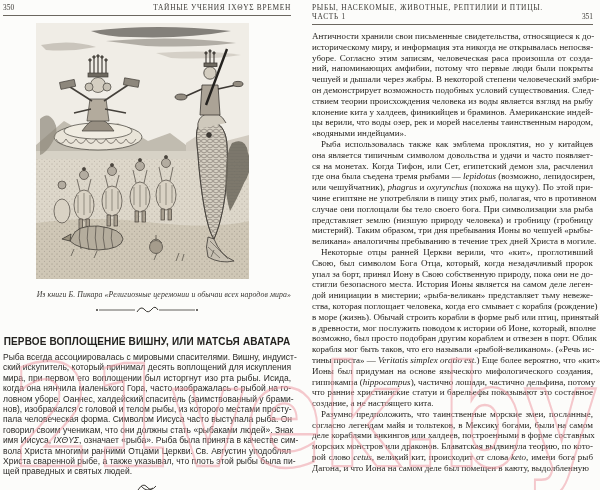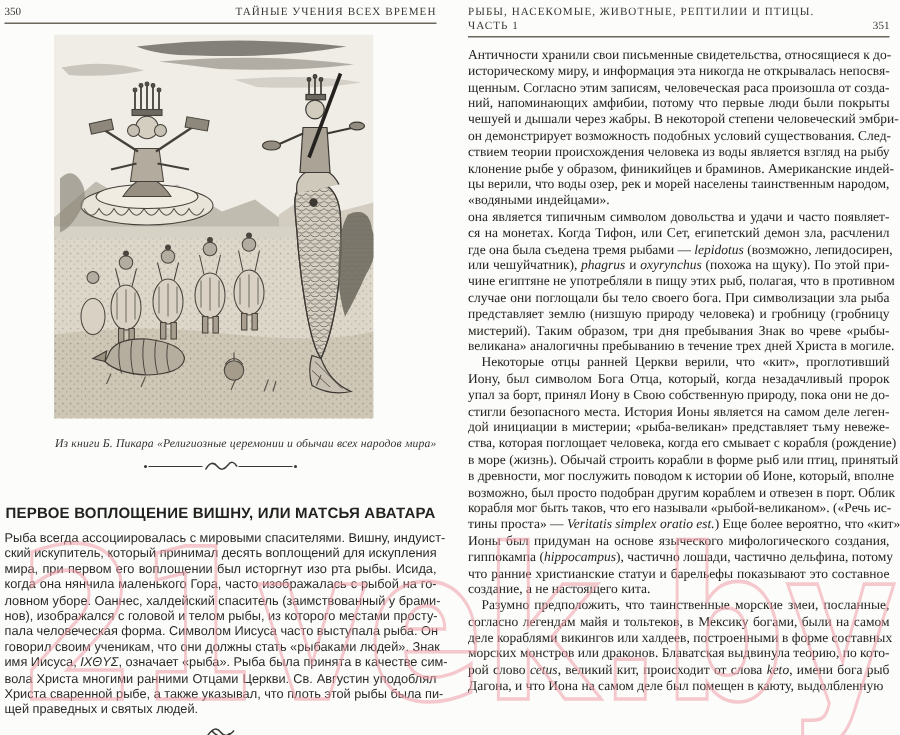--- a/index.html
+++ b/index.html
@@ -50,21 +50,21 @@
 </head>
 <body>
 
 <svg id="watermark" width="600" height="152" viewBox="0 0 600 152">
   <text x="12" y="128" textLength="586" lengthAdjust="spacingAndGlyphs" font-family="DejaVu Sans, sans-serif" font-weight="bold" font-size="140" fill="none" stroke-width="2.4" stroke="#ef9fa8">21vek.by</text>
 </svg>
 
 <div class="page" id="left-page">
   <div class="runhead">
     <span class="num">350</span>
-    <span>ТАЙНЫЕ УЧЕНИЯ ВСЕХ ВРЕМЕН</span>
+    <span>ТАЙНЫЕ УЧЕНИЯ IXΘYΣ ВРЕМЕН</span>
   </div>
 
   <div id="engraving-wrap">
     <svg width="213" height="256" viewBox="0 0 213 256">
       <defs>
         <pattern id="dots" width="5" height="5" patternUnits="userSpaceOnUse">
           <circle cx="1" cy="1" r=".55" fill="#8a8378"></circle>
           <circle cx="3.5" cy="3.2" r=".5" fill="#9a9287"></circle>
         </pattern>
         <pattern id="scales" width="6" height="5" patternUnits="userSpaceOnUse">
@@ -244,43 +244,44 @@
 <div class="page" id="right-page">
   <div class="runhead">
     <span>РЫБЫ, НАСЕКОМЫЕ, ЖИВОТНЫЕ, РЕПТИЛИИ И ПТИЦЫ. ЧАСТЬ 1</span>
     <span class="num">351</span>
   </div>
 
   <div id="right-body">
       <div class="para">
         <div class="tline">Античности хранили свои письменные свидетельства, относящиеся к до-</div>
         <div class="tline">историческому миру, и информация эта никогда не открывалась непосвя-</div>
-        <div class="tline">щенным. Согласно этим записям, человеческая раса произошла от созда-</div>
+        <div class="tline">уборе. Согласно этим записям, человеческая раса произошла от созда-</div>
         <div class="tline">ний, напоминающих амфибии, потому что первые люди были покрыты</div>
         <div class="tline">чешуей и дышали через жабры. В некоторой степени человеческий эмбри-</div>
         <div class="tline">он демонстрирует возможность подобных условий существования. След-</div>
         <div class="tline">ствием теории происхождения человека из воды является взгляд на рыбу</div>
-        <div class="tline">клонение рыбе у образом, финикийцев и браминов. Американские индей-</div>
+        <div class="tline">клонение кита у халдеев, финикийцев и браминов. Американские индей-</div>
         <div class="tline">цы верили, что воды озер, рек и морей населены таинственным народом,</div>
         <div class="tline lastline">«водяными индейцами».</div>
       </div>
       <div class="para">
+        <div class="tline"> Рыба использовалась также как эмблема проклятия, но у китайцев</div>
         <div class="tline">она является типичным символом довольства и удачи и часто появляет-</div>
         <div class="tline">ся на монетах. Когда Тифон, или Сет, египетский демон зла, расчленил</div>
         <div class="tline">где она была съедена тремя рыбами — <i>lepidotus</i> (возможно, лепидосирен,</div>
         <div class="tline">или чешуйчатник), <i>phagrus</i> и <i>oxyrynchus</i> (похожа на щуку). По этой при-</div>
         <div class="tline">чине египтяне не употребляли в пищу этих рыб, полагая, что в противном</div>
         <div class="tline">случае они поглощали бы тело своего бога. При символизации зла рыба</div>
         <div class="tline">представляет землю (низшую природу человека) и гробницу (гробницу</div>
-        <div class="tline">мистерий). Таким образом, три дня пребывания Знак во чреве «рыбы-</div>
+        <div class="tline">мистерий). Таким образом, три дня пребывания Ионы во чешуей «рыбы-</div>
         <div class="tline lastline">великана» аналогичны пребыванию в течение трех дней Христа в могиле.</div>
       </div>
       <div class="para">
         <div class="tline"> Некоторые отцы ранней Церкви верили, что «кит», проглотивший</div>
-        <div class="tline">Иону, был символом Бога Отца, который, когда незадачливый пророк</div>
+        <div class="tline">Свою, был символом Бога Отца, который, когда незадачливый пророк</div>
         <div class="tline">упал за борт, принял Иону в Свою собственную природу, пока они не до-</div>
         <div class="tline">стигли безопасного места. История Ионы является на самом деле леген-</div>
         <div class="tline">дой инициации в мистерии; «рыба-великан» представляет тьму невеже-</div>
         <div class="tline">ства, которая поглощает человека, когда его смывает с корабля (рождение)</div>
         <div class="tline">в море (жизнь). Обычай строить корабли в форме рыб или птиц, принятый</div>
         <div class="tline">в древности, мог послужить поводом к истории об Ионе, который, вполне</div>
         <div class="tline">возможно, был просто подобран другим кораблем и отвезен в порт. Облик</div>
         <div class="tline">корабля мог быть таков, что его называли «рыбой-великаном». («Речь ис-</div>
         <div class="tline">тины проста» — <i>Veritatis simplex oratio est.</i>) Еще более вероятно, что «кит»</div>
         <div class="tline">Ионы был придуман на основе языческого мифологического создания,</div>

